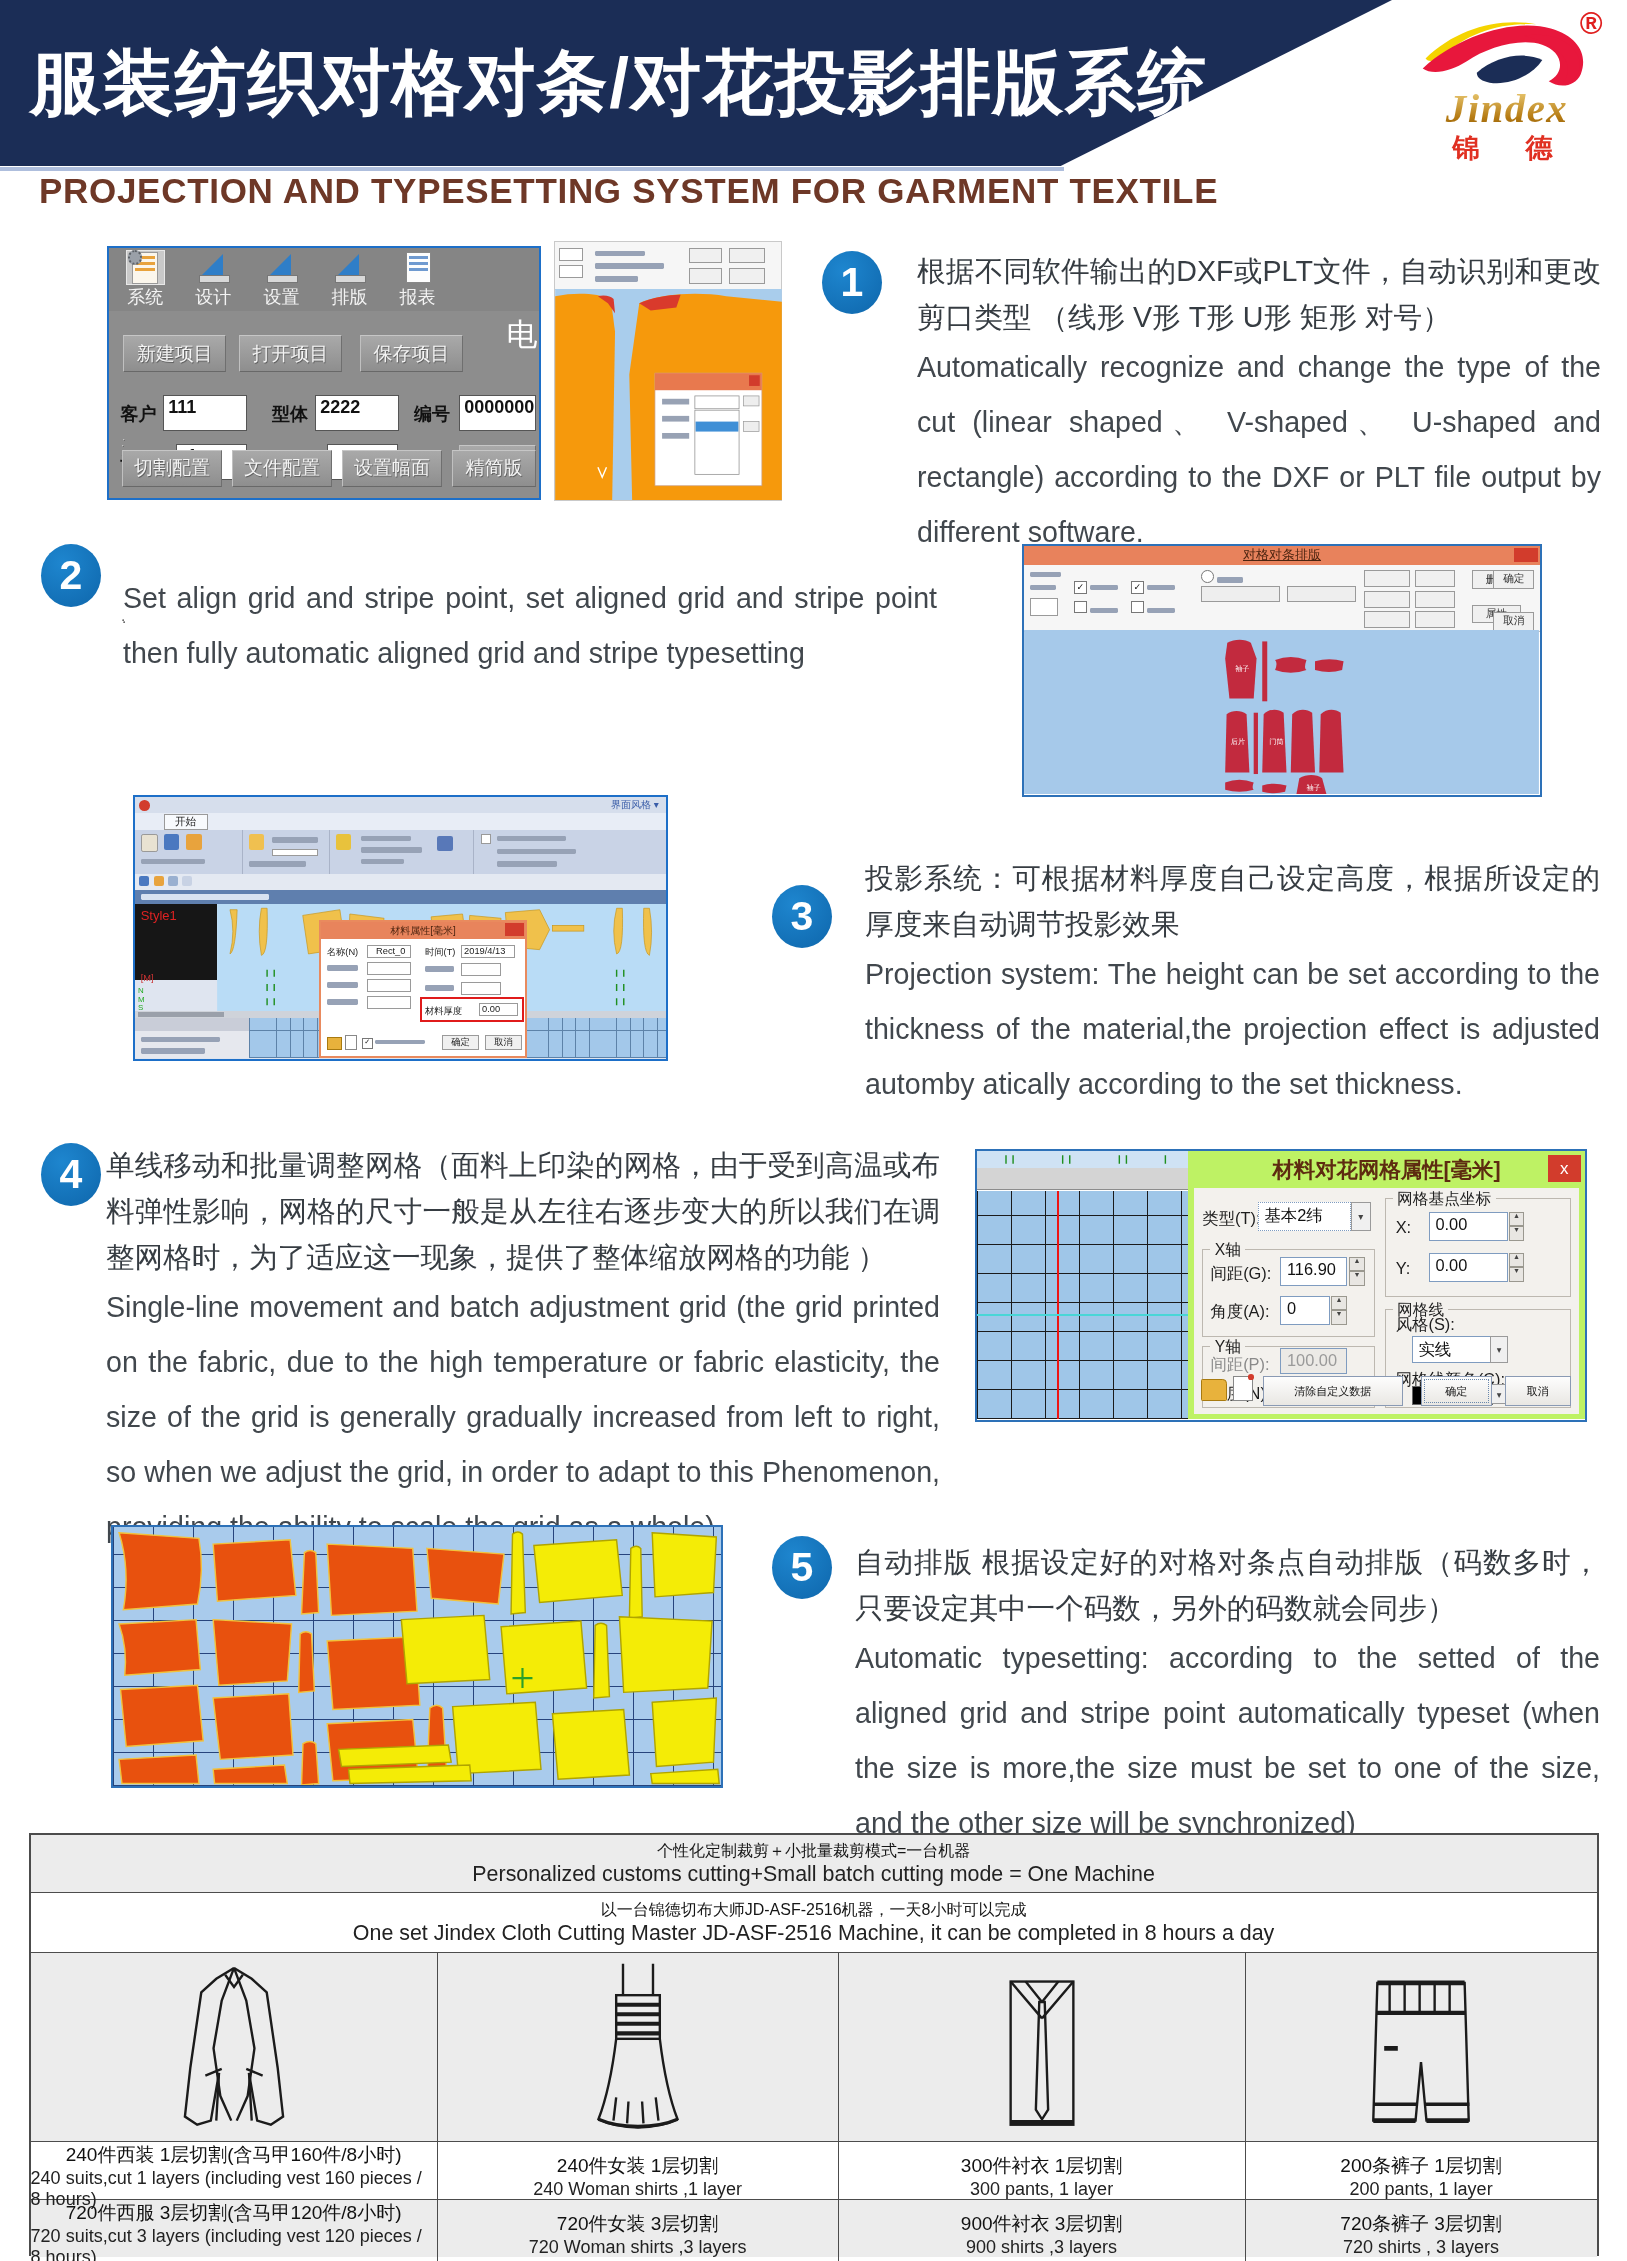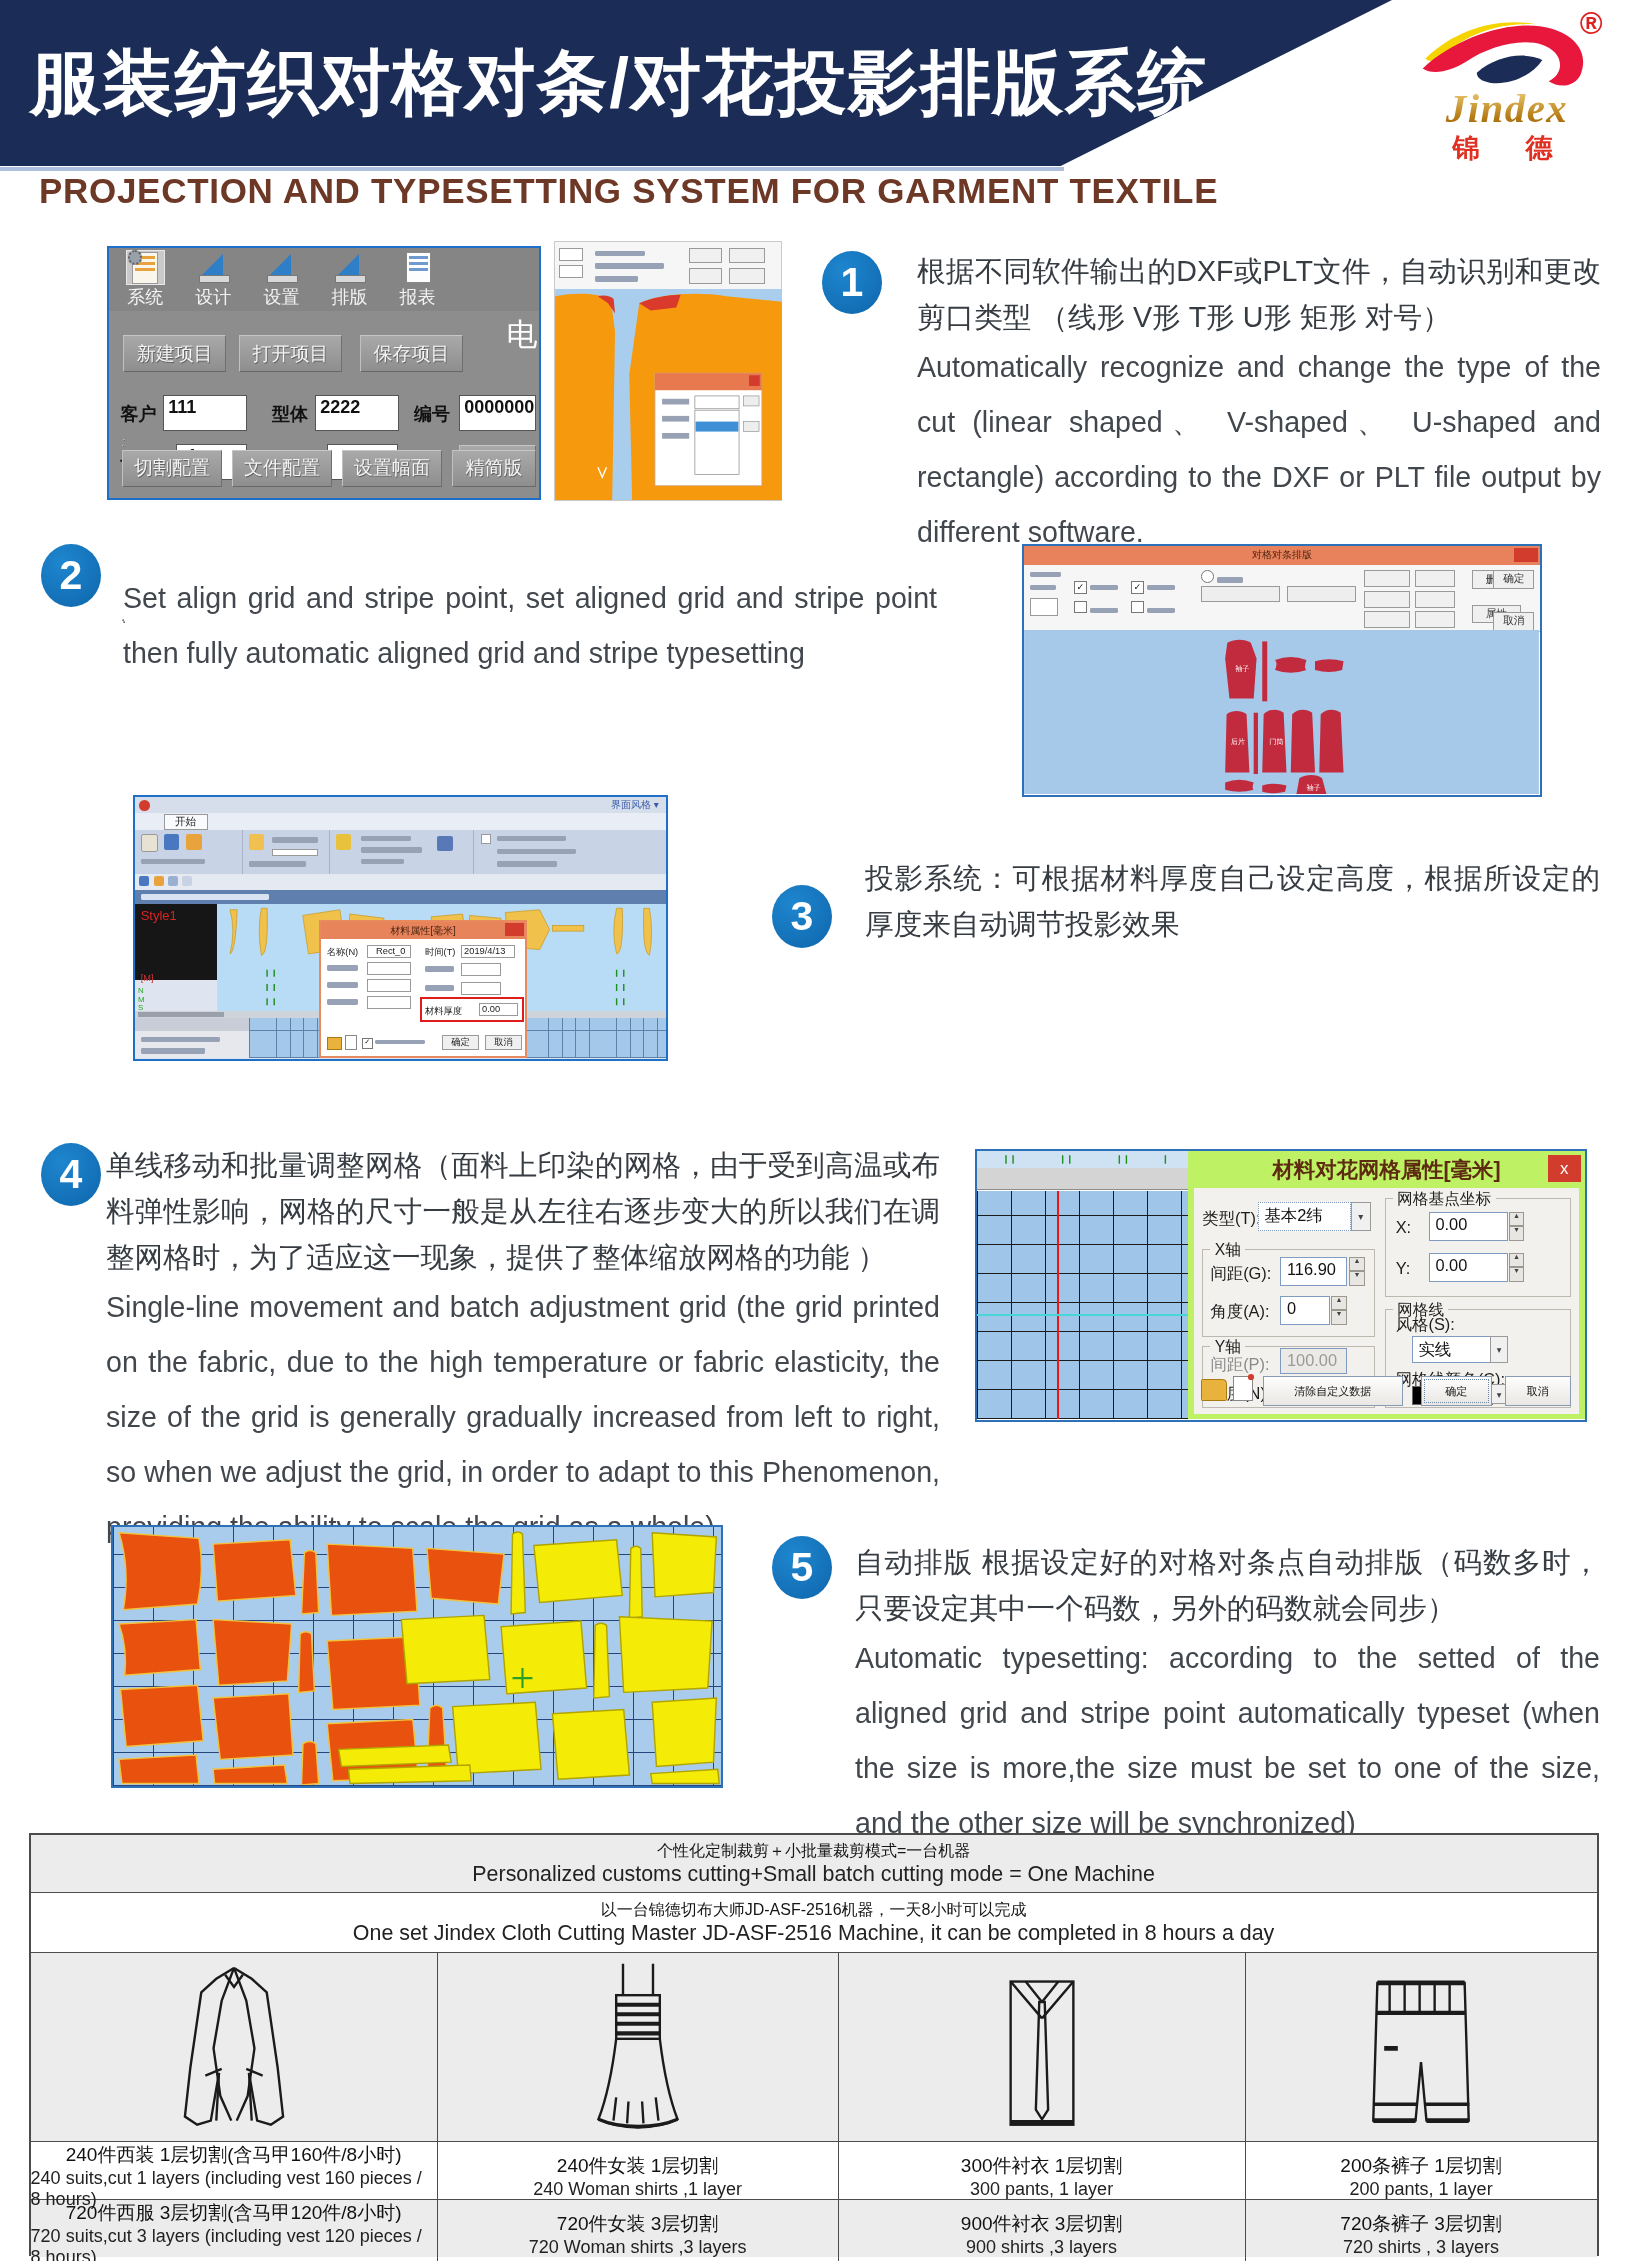--- a/index.html
+++ b/index.html
@@ -53,21 +53,21 @@
       border-right:1.4px solid #6f6f6f;border-bottom:1.4px solid #686868;color:#f4f4f4;
       font-size:19px;display:flex;align-items:center;justify-content:center;box-sizing:border-box;
       text-shadow:0.7px 0.7px 0.7px #5a5a5a;}
   .flbl{font-size:18px;font-weight:700;color:#111;}
   .fld{background:#fff;border:0.7px solid #555;box-sizing:border-box;font-size:18px;font-weight:700;
       color:#111;padding:1.4px 4.3px;overflow:hidden;}
   
   .w2{background:#f4f4f4;border:0.7px solid #c9c9c9;box-sizing:border-box;}
   
   .s2title{height:18.6px;background:#e8825c;display:flex;align-items:center;justify-content:center;
-      color:#4c2410;font-size:10px;position:relative;}
+      color:#4c2410;font-size:13px;position:relative;text-decoration:underline;}
   .s2close{position:absolute;right:2.1px;top:2.1px;width:24px;height:14.3px;background:#d23c2c;}
   .chk{width:10.7px;height:10.7px;background:#fff;border:0.7px solid #777;display:inline-block;
       font-size:9.3px;line-height:10px;color:#222;text-align:center;margin-right:2.9px;}
   .mbtn{font-size:10.7px;color:#333;display:flex;align-items:center;justify-content:center;}
   
   .ribgrp{border-right:0.7px solid #a9b3c8;height:100%;position:relative;}
   .icsq{position:absolute;width:15.7px;height:15.7px;border-radius:2.1px;}
   .d3{font-size:9.3px;color:#222;}
   .redbox{outline:2.1px solid #e01b1b;}
   
@@ -403,20 +403,21 @@
       <div class="abs mini d3" style="left:164px;bottom:5.7px;width:37px;height:15.7px;display:flex;align-items:center;justify-content:center;">取消</div>
       <div class="abs" style="left:5.7px;bottom:5.7px;width:13px;height:11.4px;background:#e8b23c;border:0.7px solid #a87a10;"></div>
       <div class="abs" style="left:24px;bottom:5.7px;width:10px;height:13px;background:#fff;border:0.7px solid #888;"></div>
       <div class="abs" style="left:41px;bottom:7.1px;"><span class="chk" style="width:8.6px;height:8.6px;font-size:7.1px;line-height:7.9px;">✓</span><span class="bar" style="display:inline-block;width:50px;height:4.3px;"></span></div>
     </div>
   </div>
 
   <div class="abs badge" style="left:772px;top:885px;">3</div>
   <div class="abs" style="left:865px;top:855px;width:735px;">
     <div class="cn">投影系统：可根据材料厚度自己设定高度，根据所设定的厚度来自动调节投影效果</div>
+    <div class="en">Projection system: The height can be set according to the thickness of the material,the projection effect is  adjusted automby atically according to the set thickness.</div>
   </div>
 
   <div class="abs badge" style="left:41px;top:1143px;">4</div>
   <div class="abs" style="left:106px;top:1142px;width:834px;">
     <div class="cn">单线移动和批量调整网格（面料上印染的网格，由于受到高温或布料弹性影响，网格的尺寸一般是从左往右逐步变大的所以我们在调整网格时，为了适应这一现象，提供了整体缩放网格的功能 ）</div>
     <div class="en">Single-line movement and batch adjustment grid (the grid printed on the fabric, due to the high temperature or fabric elasticity, the size of the grid is generally gradually increased from left to right, so when we adjust the grid, in order to adapt to this Phenomenon,  providing the ability to scale the grid as a whole)</div>
   </div>
 
   <div class="abs shot" style="left:975px;top:1149px;width:612px;height:273px;border-color:#2d71b8;">
     <div class="abs" style="left:0;top:0;width:211px;height:17px;background:#cfe2f4;">

